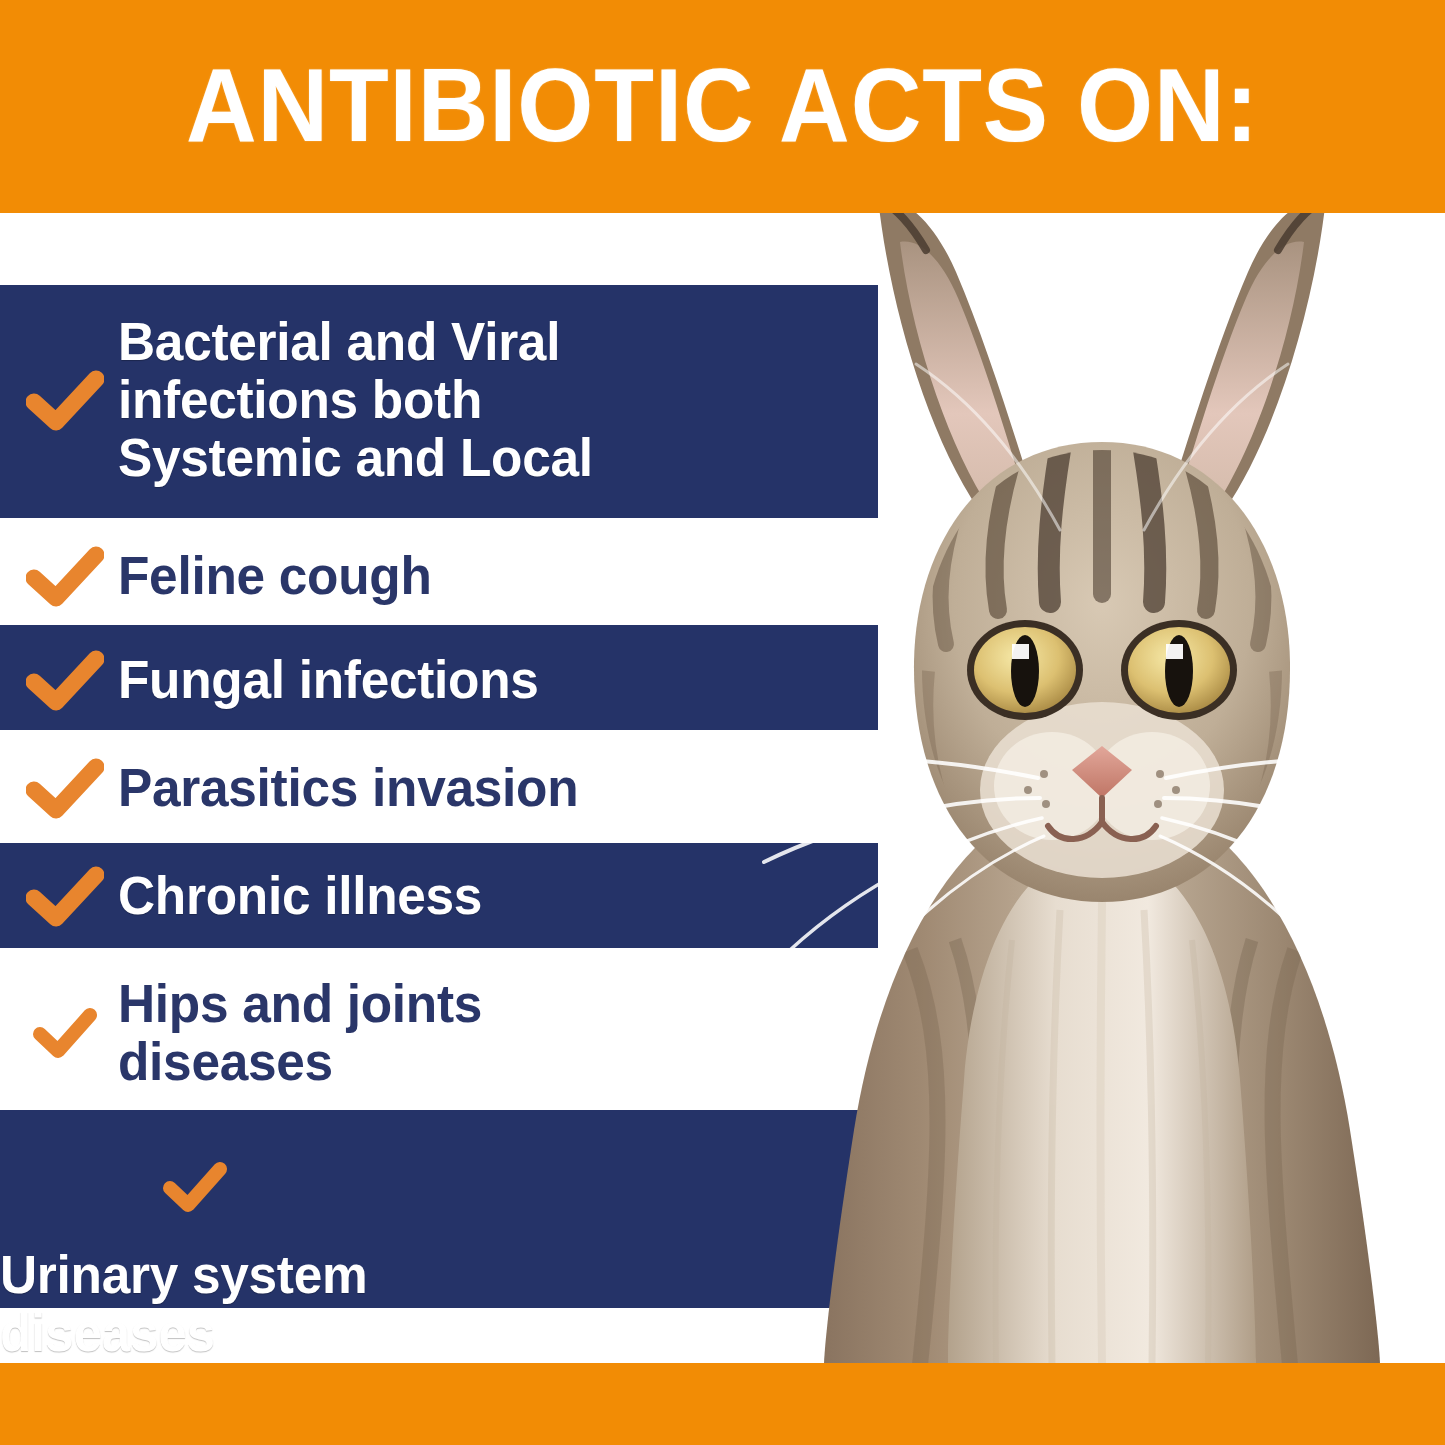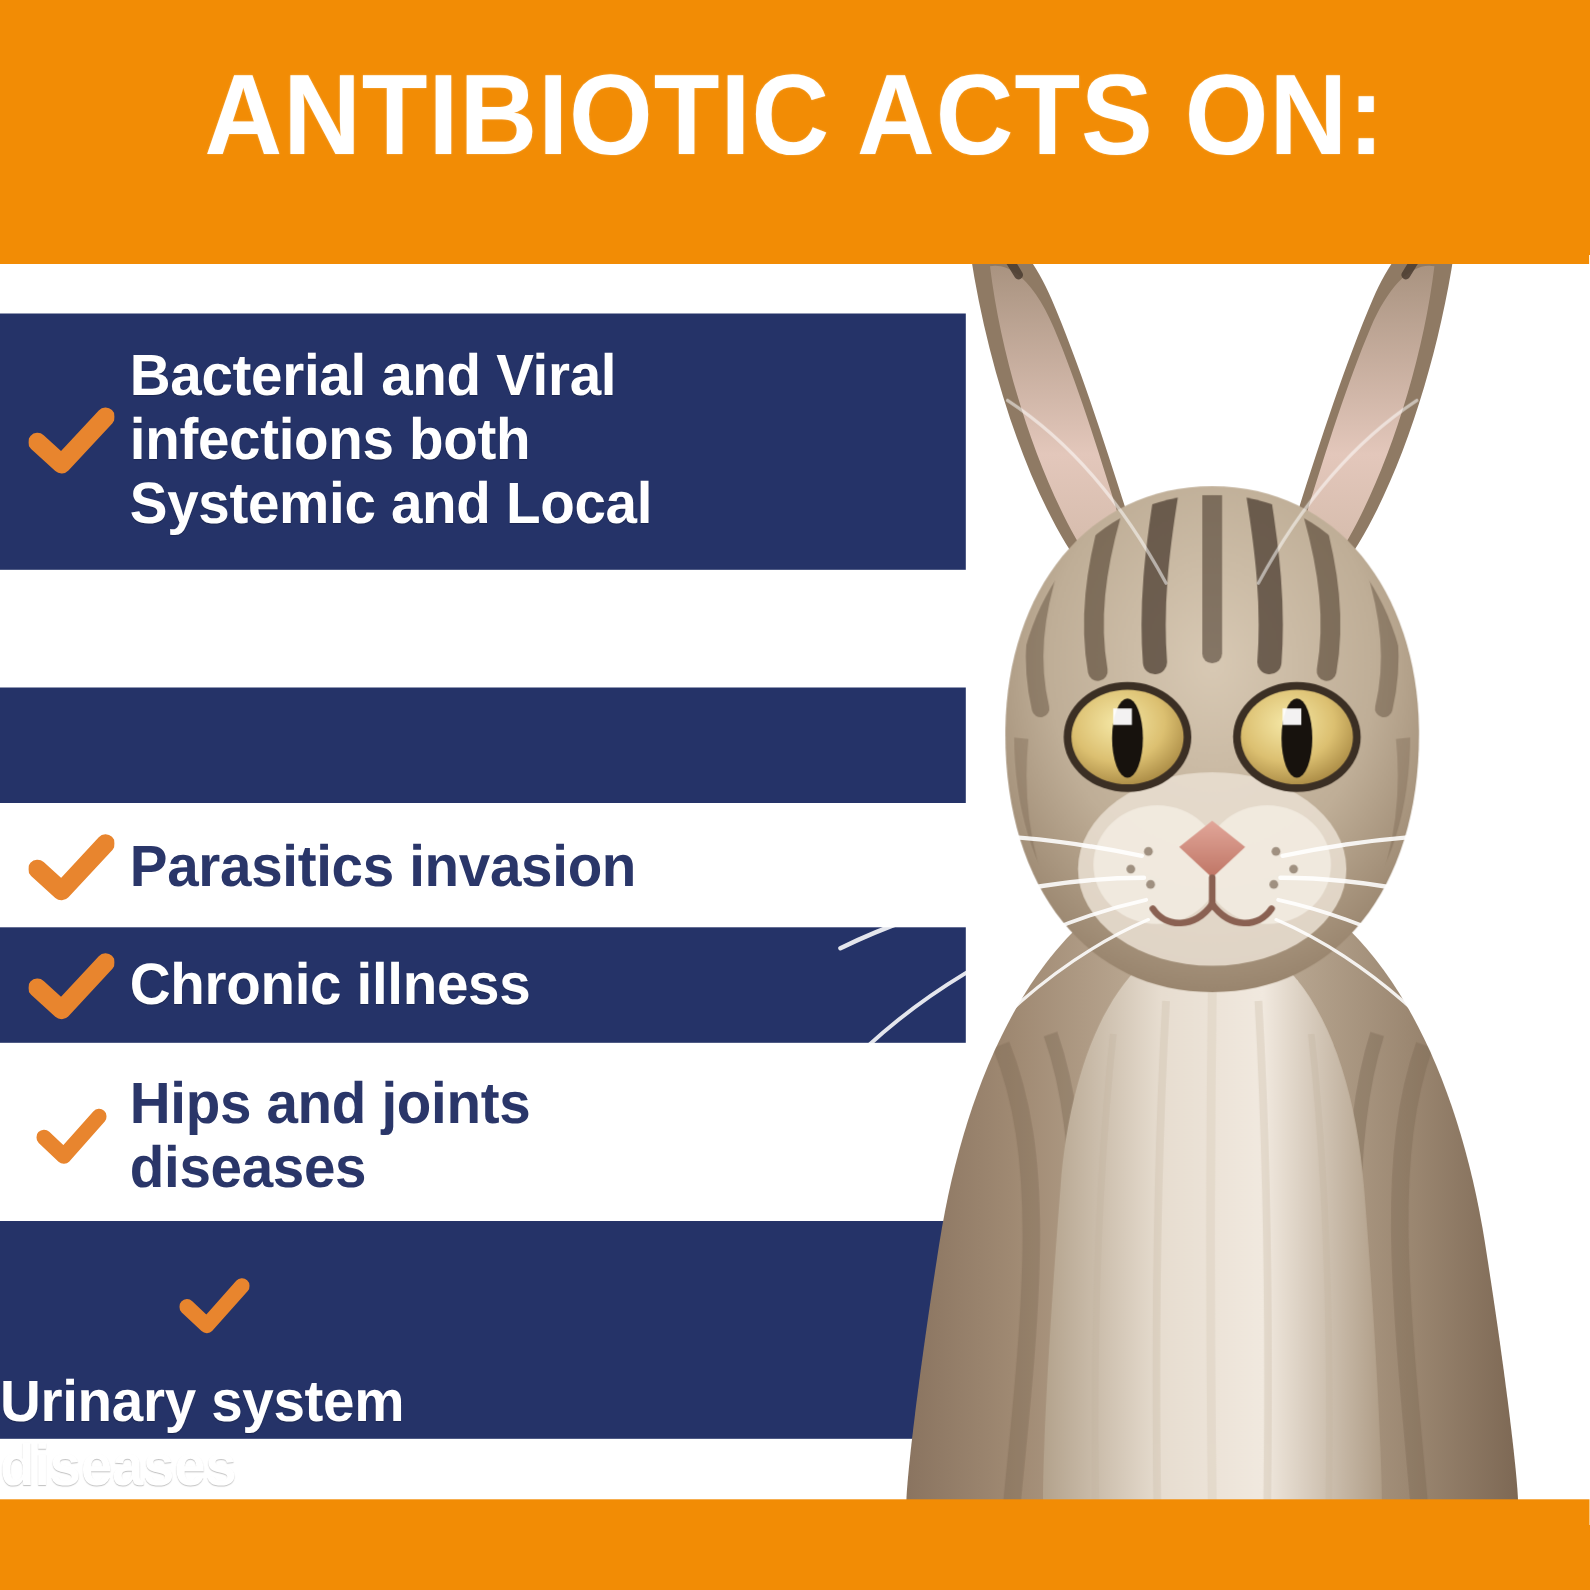--- a/index.html
+++ b/index.html
@@ -6,21 +6,21 @@
   body{font-family:"Liberation Sans", sans-serif;}
   #page{
     position:relative;
     width:1445px;height:1445px;
     background:#ffffff;
     overflow:hidden;
   }
 
   
   #header-band{
-    position:absolute;left:0;top:0;width:1445px;height:240px;
+    position:absolute;left:0;top:0;width:1445px;height:213px;
     background:#F28C05;
     z-index:4;
   }
   #header-title{
     position:absolute;left:0;top:0;width:1445px;height:207px;
     display:flex;align-items:center;justify-content:center;
     color:#ffffff;
     font-family:"Liberation Sans", sans-serif;
     font-weight:700;
     font-size:104px;
@@ -251,21 +251,37 @@
       <div class="check-wrap">
         <svg width="78" height="62" viewBox="0 0 78 62" xmlns="http://www.w3.org/2000/svg">
           <path d="M8 33 L 30 53 L 70 10" fill="none" stroke="#E8852E" stroke-width="17" stroke-linecap="round" stroke-linejoin="round"></path>
         </svg>
       </div>
       <div class="item-label">Bacterial and Viral
 infections both
 Systemic and Local</div>
     </div>
 
-
+    <div class="list-item on-white" style="top:528px;height:96px;">
+      <div class="check-wrap">
+        <svg width="78" height="62" viewBox="0 0 78 62" xmlns="http://www.w3.org/2000/svg">
+          <path d="M8 33 L 30 53 L 70 10" fill="none" stroke="#E8852E" stroke-width="17" stroke-linecap="round" stroke-linejoin="round"></path>
+        </svg>
+      </div>
+      <div class="item-label">Feline cough</div>
+    </div>
+
+    <div class="list-item on-blue" style="top:632px;height:96px;">
+      <div class="check-wrap">
+        <svg width="78" height="62" viewBox="0 0 78 62" xmlns="http://www.w3.org/2000/svg">
+          <path d="M8 33 L 30 53 L 70 10" fill="none" stroke="#E8852E" stroke-width="17" stroke-linecap="round" stroke-linejoin="round"></path>
+        </svg>
+      </div>
+      <div class="item-label">Fungal infections</div>
+    </div>
 
     <div class="list-item on-blue" style="top:848px;height:96px;">
       <div class="check-wrap">
         <svg width="78" height="62" viewBox="0 0 78 62" xmlns="http://www.w3.org/2000/svg">
           <path d="M8 33 L 30 53 L 70 10" fill="none" stroke="#E8852E" stroke-width="17" stroke-linecap="round" stroke-linejoin="round"></path>
         </svg>
       </div>
       <div class="item-label">Chronic illness</div>
     </div>
 

